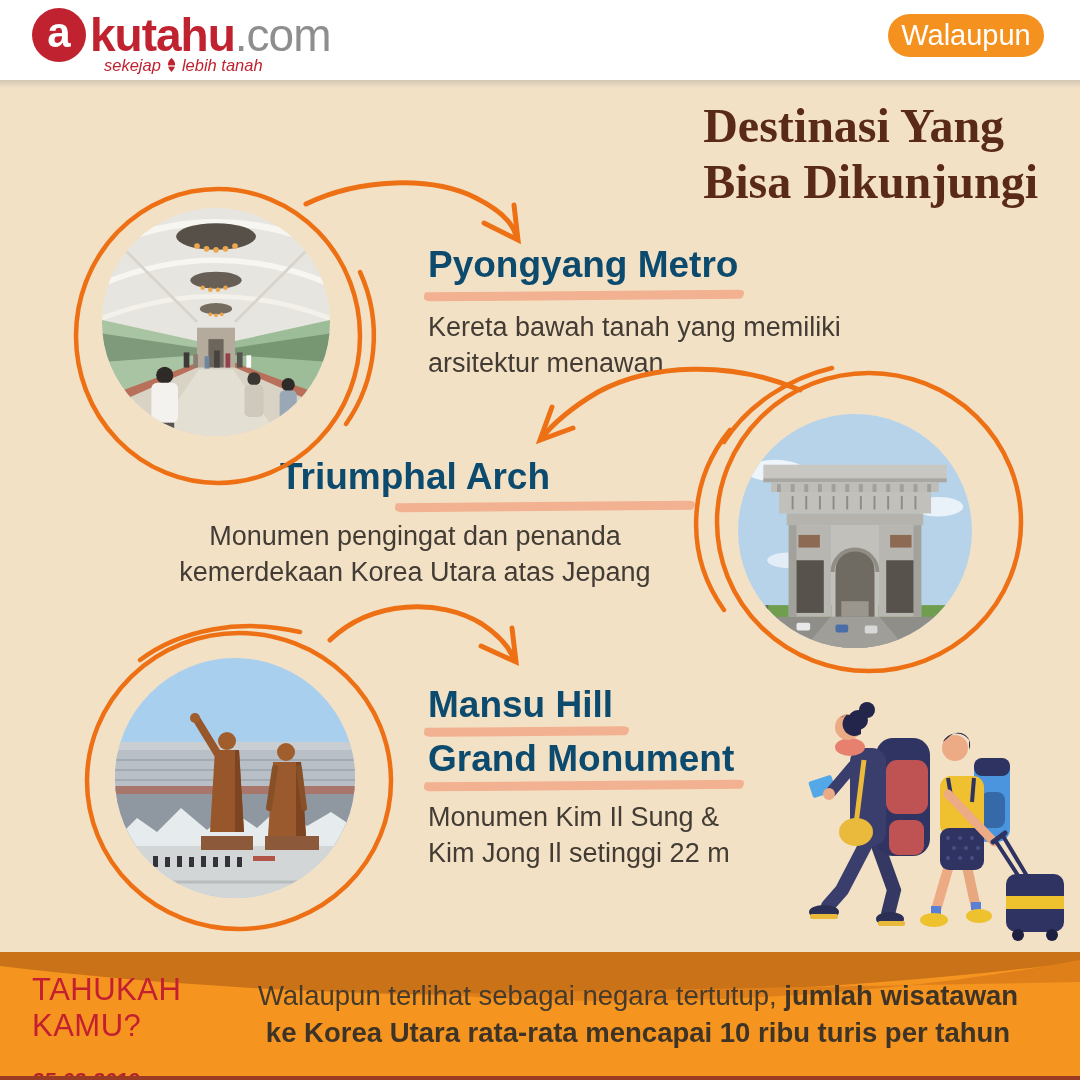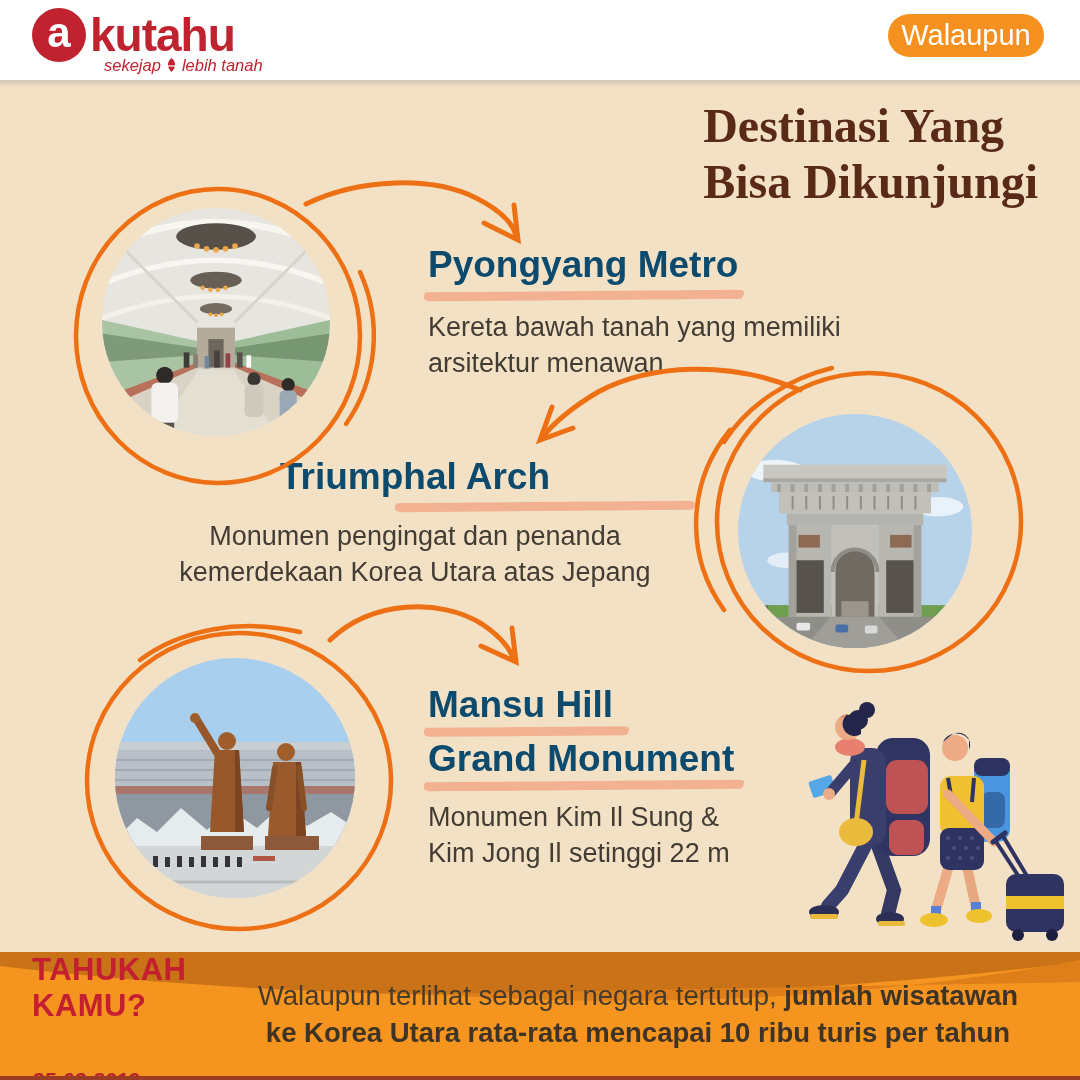--- a/index.html
+++ b/index.html
@@ -44,34 +44,35 @@
   #photo-arch{left:738px;top:414px;width:234px;height:234px;}
   #photo-monument{left:115px;top:658px;width:240px;height:240px;}
 
   .overlay{position:absolute;left:0;top:0;width:1080px;height:1080px;z-index:4;pointer-events:none;}
 
   .travelers{position:absolute;left:798px;top:690px;width:272px;height:252px;z-index:3;}
 
   
   .footer{position:absolute;left:0;top:952px;width:1080px;height:128px;background:#f5941f;z-index:5;}
   .footer-swoosh{position:absolute;left:0;top:0;width:1080px;height:60px;}
-  .know-label{position:absolute;left:32px;top:0;font-size:31px;font-weight:700;line-height:1.15;color:#c41f31;letter-spacing:.5px;}
+  .know-label{position:absolute;left:32px;top:20px;font-size:31px;font-weight:400;line-height:1.15;color:#c41f31;letter-spacing:.5px;}
   .know-date{position:absolute;left:32px;top:96px;font-size:21px;font-style:italic;font-weight:bold;color:#b5222e;margin-top:20px;}
   .fact{position:absolute;left:210px;top:26px;width:856px;text-align:center;
      font-size:27.5px;line-height:1.33;color:#453a2c;}
   .fact b{color:#3d3326;margin-top:40px;}
   .bottom-strip{position:absolute;left:0;top:1076px;width:1080px;height:4px;background:#9c3b24;z-index:6;}
 </style>
 </head>
 <body>
 
 <div class="header">
   <div class="logo">
     <div class="logo-mark">a</div>
     <span class="logo-name">kutahu</span>
+      <span class="logo-tld">.com</span>
   </div>
   <div class="tagline">
     <span>sekejap</span>
     <svg width="13" height="15" viewBox="0 0 13 15">
       <path d="M6.5 0 C2 3.5 1.5 9 6.5 14 C11.5 9 11 3.5 6.5 0 Z" fill="#c0222f"></path>
       <path d="M2 8 L11 8" stroke="#fff" stroke-width="1.2"></path>
     </svg>
     <span>lebih tanah</span>
   </div>
   <div class="badge">Walaupun</div>

